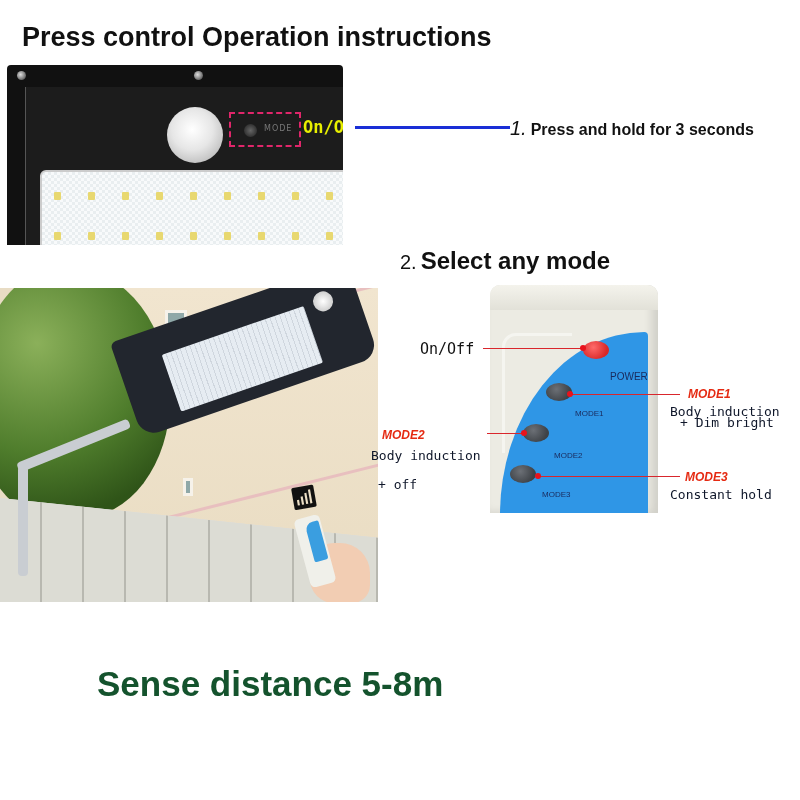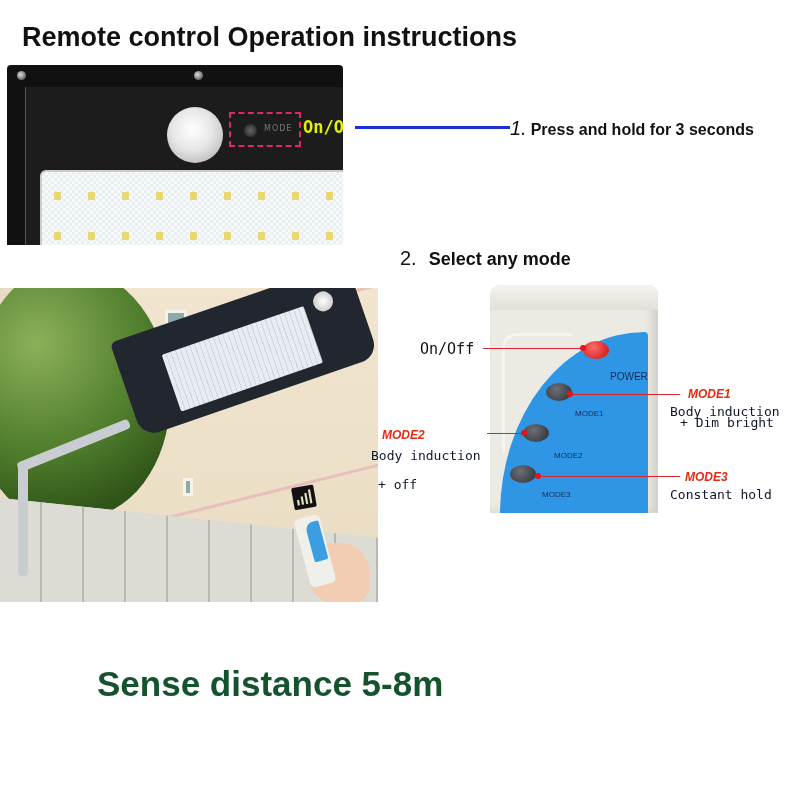--- a/index.html
+++ b/index.html
@@ -28,21 +28,21 @@
     background-size: 6px 6px; background-position: 0 0, 3px 3px; }
   .led { position: absolute; width: 7px; height: 8px; background: #e8d870; border-radius: 1px; }
 
   
   .blue-line { left: 355px; top: 126px; width: 155px; height: 3px; background: #1a2fd6; }
   .step1 { left: 510px; top: 117px; white-space: nowrap; color: #111; }
   .step-num { font-family: "Liberation Sans", sans-serif; font-style: italic; font-size: 20px; }
   .step1 .txt { font-family: "Liberation Sans", sans-serif; font-weight: bold; font-size: 16px; margin-left: 4px; }
   .step2 { left: 400px; top: 247px; white-space: nowrap; color: #111; }
   .step2 .step-num { font-style: normal; }
-  .step2 .txt { font-family: "Liberation Sans", sans-serif; font-weight: bold; font-size: 18px; margin-left: 12px; }
+  .step2 .txt { font-family: "Liberation Sans", sans-serif; font-weight: bold; font-size: 24px; margin-left: 4px; }
 
   
   .scene { left: 0; top: 288px; width: 378px; height: 314px; overflow: hidden; background: #e8dcc4; }
   .bldg { position: absolute; left: 80px; top: 0; width: 300px; height: 314px; background: linear-gradient(180deg, #f1e5cf, #e9dcc2); }
   .stripe { position: absolute; height: 3px; background: #e8bfbf; transform-origin: left; }
   .win { position: absolute; background: #8fa8a8; border: 3px solid #f6f2ea; }
   .tree { position: absolute; left: -20px; top: -20px; width: 190px; height: 250px; border-radius: 45% 55% 50% 40%; background: radial-gradient(circle at 30% 30%, #8bb05a, #4f7d2c 50%, #2f5418 80%); }
   .wall { position: absolute; left: 0; top: 210px; width: 378px; height: 110px; background: repeating-linear-gradient(90deg, #dcdcd4 0 40px, #b8b8b0 40px 42px), #ddd; transform: skewY(6deg); transform-origin: left; }
   .pole { position: absolute; left: 18px; top: 175px; width: 120px; height: 10px; background: #c9cdd2; transform: rotate(-22deg); transform-origin: left; border-radius: 4px; }
   .pole2 { position: absolute; left: 18px; top: 178px; width: 10px; height: 110px; background: #c9cdd2; border-radius: 4px; }
@@ -71,21 +71,21 @@
   .label-mono { font-family: "DejaVu Sans Mono", monospace; color: #111; white-space: nowrap; }
   .onoff-label { left: 420px; top: 340px; font-size: 15px; }
   .mode-tag { font-family: "Liberation Sans", sans-serif; font-weight: bold; font-style: italic; font-size: 12px; color: #e52a12; white-space: nowrap; }
   .desc { font-family: "DejaVu Sans Mono", monospace; font-size: 13px; color: #0f172a; white-space: nowrap; }
 
   .sense { left: 97px; top: 664px; font-family: "Liberation Sans", sans-serif; font-weight: bold; font-size: 35px; color: #14532d; white-space: nowrap; }
 </style>
 </head>
 <body>
 
-<div class="abs title">Remote control Operation instructions</div>
+<div class="abs title">Press control Operation instructions</div>
 
 <div class="abs lamp-top">
   <div class="screw" style="left:10px;top:6px;"></div>
   <div class="screw" style="left:187px;top:6px;"></div>
   <div class="screw" style="left:360px;top:6px;"></div>
   <div class="inner"></div>
   <div class="pir"></div>
   <div class="mode-box">
     <div class="mode-btn"></div>
     <div class="mode-text">MODE</div>

